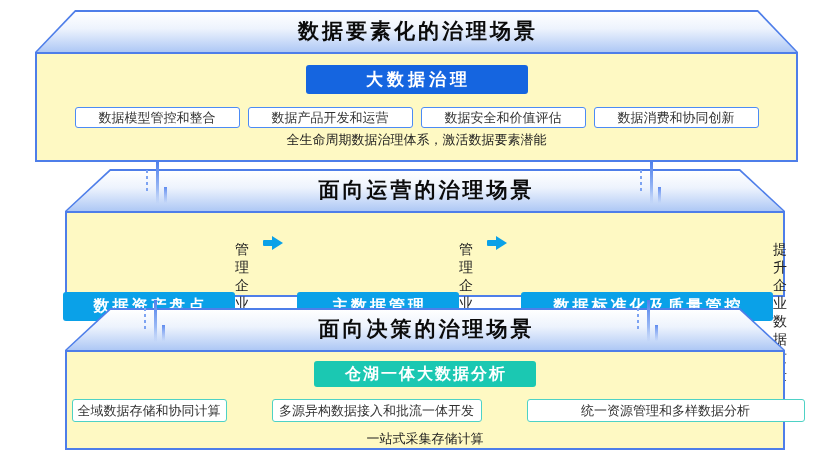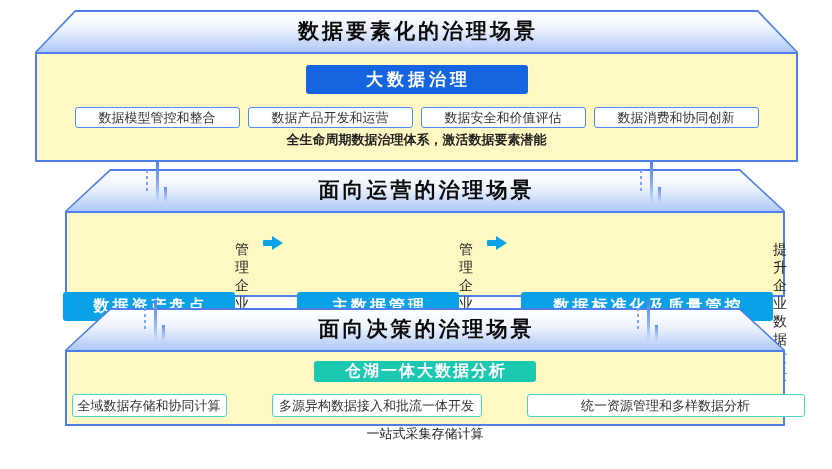--- a/index.html
+++ b/index.html
@@ -23,21 +23,21 @@
   .layer1{left:35px;top:10px;width:763px;height:190px;border-radius:18px;}
   .layer1 .lid{--slant:40px;}
   .layer1 .face{top:42px;height:110px;}
 
   .layer2{left:65px;top:169px;width:720px;height:160px;}
   .layer2 .lid{--slant:45px;}
   .layer2 .face{top:42px;height:86px;}
 
   .layer3{left:65px;top:308px;width:720px;height:142px;}
   .layer3 .lid{--slant:45px;}
-  .layer3 .face{top:42px;height:76px;}
+  .layer3 .face{top:42px;height:100px;}
 
   
   .pill{height:29px;min-width:222px;box-sizing:border-box;border-radius:3px;
         display:flex;align-items:center;justify-content:center;
         color:#fff;font-size:17px;font-weight:bold;letter-spacing:4px;text-indent:4px;padding:0 10px;}
   .pill-blue{background:#1565E0;margin-top:11px;}
   .pill-teal{background:#1BC8B2;margin-top:9px;font-size:16px;letter-spacing:2px;text-indent:2px;}
 
   .step-btn{height:29px;box-sizing:border-box;border-radius:3px;background:#0AA1E8;
         display:flex;align-items:center;justify-content:center;
@@ -47,21 +47,21 @@
   .box-row{display:flex;align-items:center;justify-content:center;}
   .row-blue{margin-top:13px;column-gap:8px;}
   .row-teal{margin-top:12px;column-gap:19px;}
   .tag{box-sizing:border-box;border-radius:3px;display:flex;align-items:center;justify-content:center;
        font-size:13px;color:#333;background:#fff;}
   .tag-blue{border:1.5px solid #4C8BF5;height:21px;width:165px;}
   .tag-teal{border:1.5px solid #4ED2C5;height:23px;margin-left:26px;}
   .tw1{width:155px;} .tw2{width:210px;} .tw3{width:278px;}
 
   .caption{font-size:13px;color:#222;}
-  .cap1{margin-top:3px;font-weight:bold;} .cap3{margin-top:8px;}
+  .cap1{margin-top:3px;} .cap3{margin-top:8px;}
 
   
   .steps-row{display:flex;align-items:flex-start;justify-content:center;margin-top:15px;column-gap:14px;}
   .step{display:flex;flex-direction:row;align-items:center;}
   .step-label{margin-top:13px;font-size:14px;color:#222;}
   .w1{min-width:172px;} .w2{min-width:162px;} .w3{min-width:252px;}
 
   .arrow{position:relative;width:20px;height:14px;margin-top:8px;flex:none;}
   .arrow .tail{position:absolute;left:0;top:4px;width:10px;height:6px;background:#0AA1E8;border-radius:1px;}
   .arrow .head{position:absolute;left:9px;top:0;width:0;height:0;

